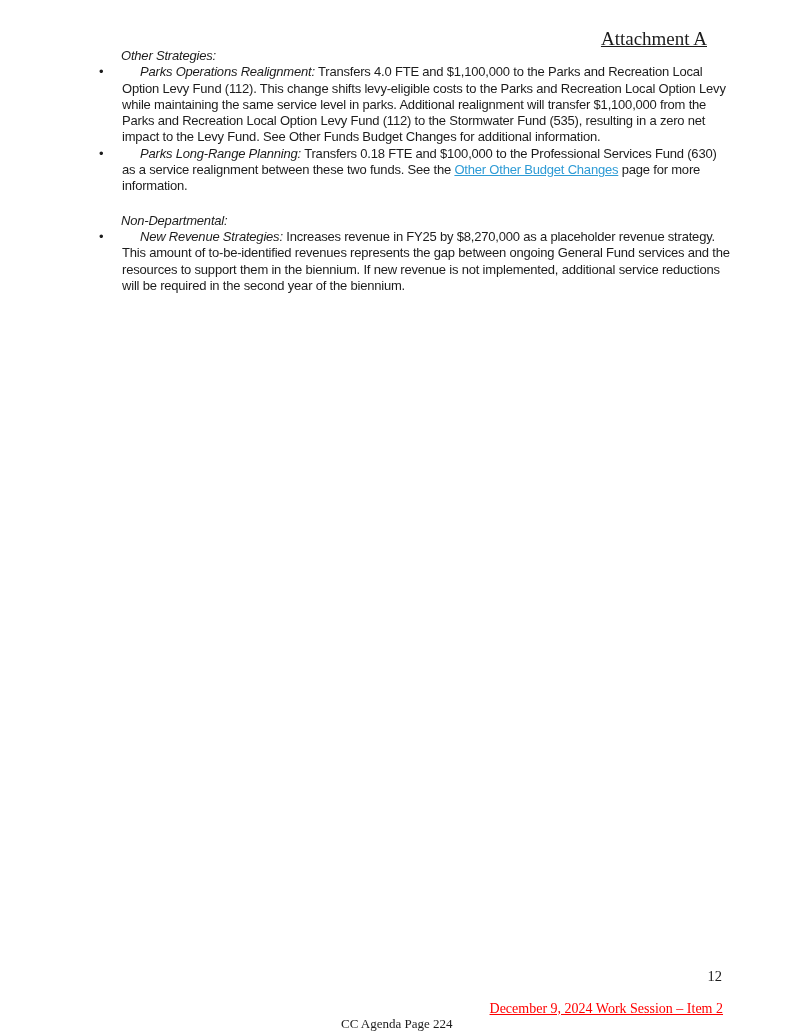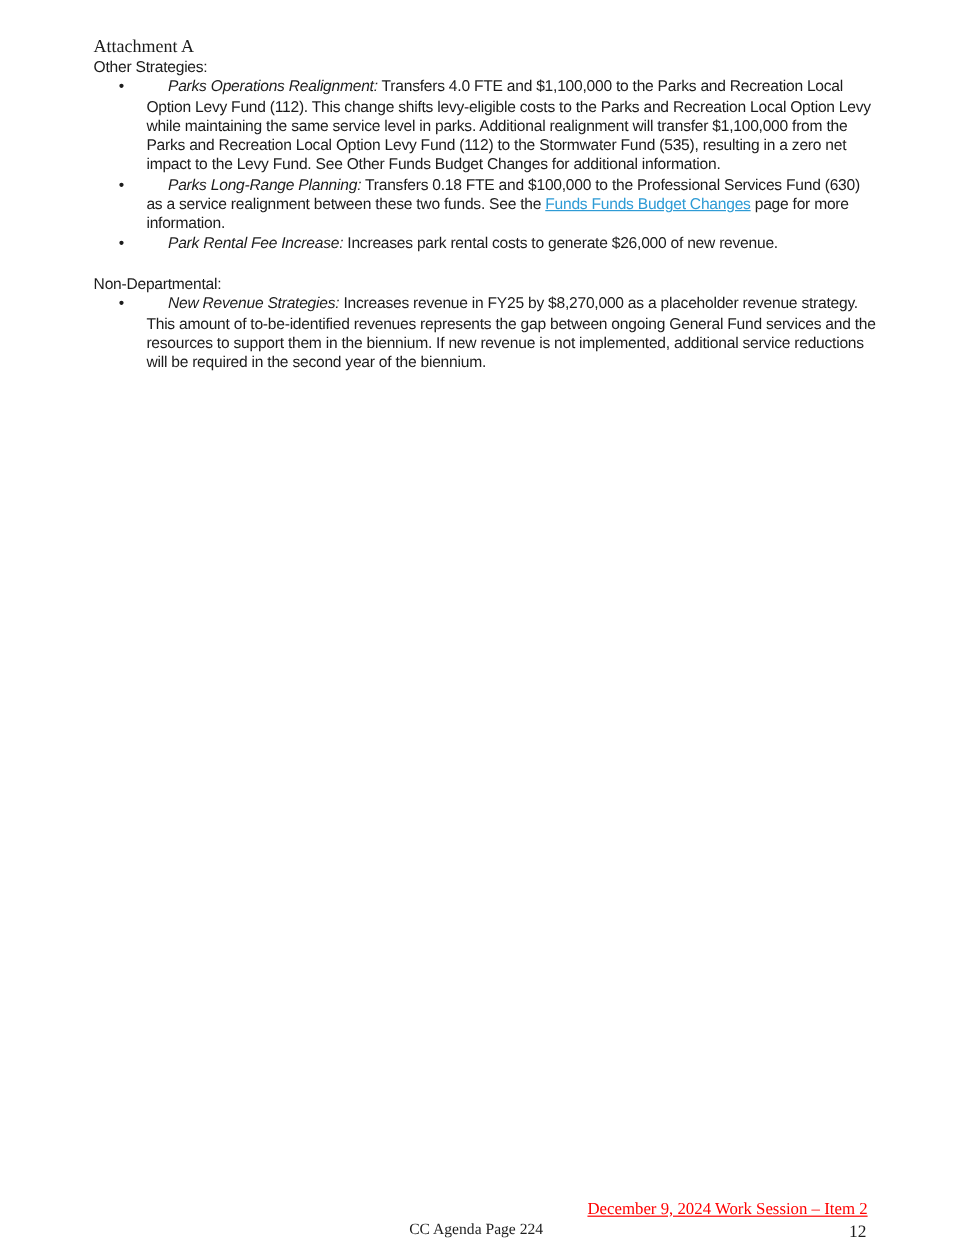--- a/index.html
+++ b/index.html
@@ -17,27 +17,31 @@
     overflow: hidden;
   }
   .doc {
     position: absolute;
     left: 78px;
     top: 30px;
     width: 652px;
   }
   .attachment {
     font-family: "Liberation Serif", "DejaVu Serif", serif;
-    font-size: 15px;
+    font-size: 19px;
     line-height: 18px;
     letter-spacing: 0;
+    text-align: right;
     padding-right: 23px;
     color: #1c1c1c;
+    text-decoration: underline;
   }
   .heading {
+    font-style: italic;
+    margin-left: 43px;
   }
   .heading-2 {
     margin-top: 18px;
   }
   ul.bullets {
     margin: 0;
     padding: 0 0 0 44px;
     list-style: none;
   }
   ul.bullets li {
@@ -54,21 +58,21 @@
     font-style: italic;
     margin-left: 18px;
   }
   a.doclink {
     color: #2e9bd5;
     text-decoration: underline;
     cursor: pointer;
   }
   .page-number {
     position: absolute;
-    top: 1019px;
+    top: 968px;
     right: 78px;
     font-family: "Liberation Serif", "DejaVu Serif", serif;
     font-size: 14.5px;
     line-height: 17px;
     letter-spacing: 0;
     color: #1c1c1c;
   }
   .footer-center {
     position: absolute;
     top: 984px;
@@ -97,23 +101,22 @@
 
 <div class="doc">
 
   <div class="attachment">Attachment A</div>
 
   <div class="heading">Other Strategies:</div>
 
   <ul class="bullets">
     <li><span class="lead">Parks Operations Realignment:</span><span> Transfers 4.0 FTE and $1,100,000 to the Parks and Recreation Local Option Levy Fund (112). This change shifts levy-eligible costs to the Parks and Recreation Local Option Levy while maintaining the same service level in parks. Additional realignment will transfer $1,100,000 from the Parks and Recreation Local Option Levy Fund (112) to the Stormwater Fund (535), resulting in a zero net impact to the Levy Fund. See Other Funds Budget Changes for additional information.</span></li>
 
-    <li><span class="lead">Parks Long-Range Planning:</span><span> Transfers 0.18 FTE and $100,000 to the Professional Services Fund (630) as a service realignment between these two funds. See the </span><a class="doclink">Funds Funds Budget Changes</a><span> page for more information.</span></li>
+    <li><span class="lead">Parks Long-Range Planning:</span><span> Transfers 0.18 FTE and $100,000 to the Professional Services Fund (630) as a service realignment between these two funds. See the </span><a class="doclink">Other Other Budget Changes</a><span> page for more information.</span></li>
 
-    <li><span class="lead">Park Rental Fee Increase:</span><span> Increases park rental costs to generate $26,000 of new revenue.</span></li>
   </ul>
 
   <div class="heading heading-2">Non-Departmental:</div>
 
   <ul class="bullets">
     <li><span class="lead">New Revenue Strategies:</span><span> Increases revenue in FY25 by $8,270,000 as a placeholder revenue strategy. This amount of to-be-identified revenues represents the gap between ongoing General Fund services and the resources to support them in the biennium. If new revenue is not implemented, additional service reductions will be required in the second year of the biennium.</span></li>
   </ul>
 
 </div>
 

